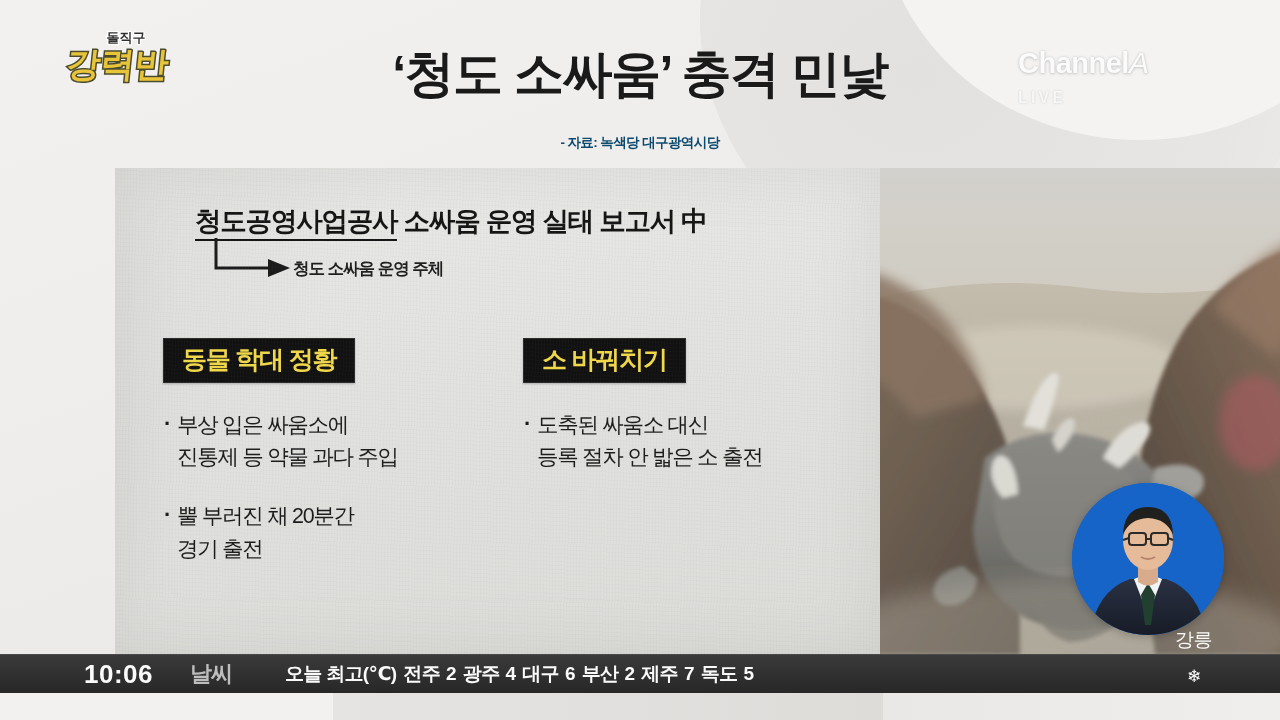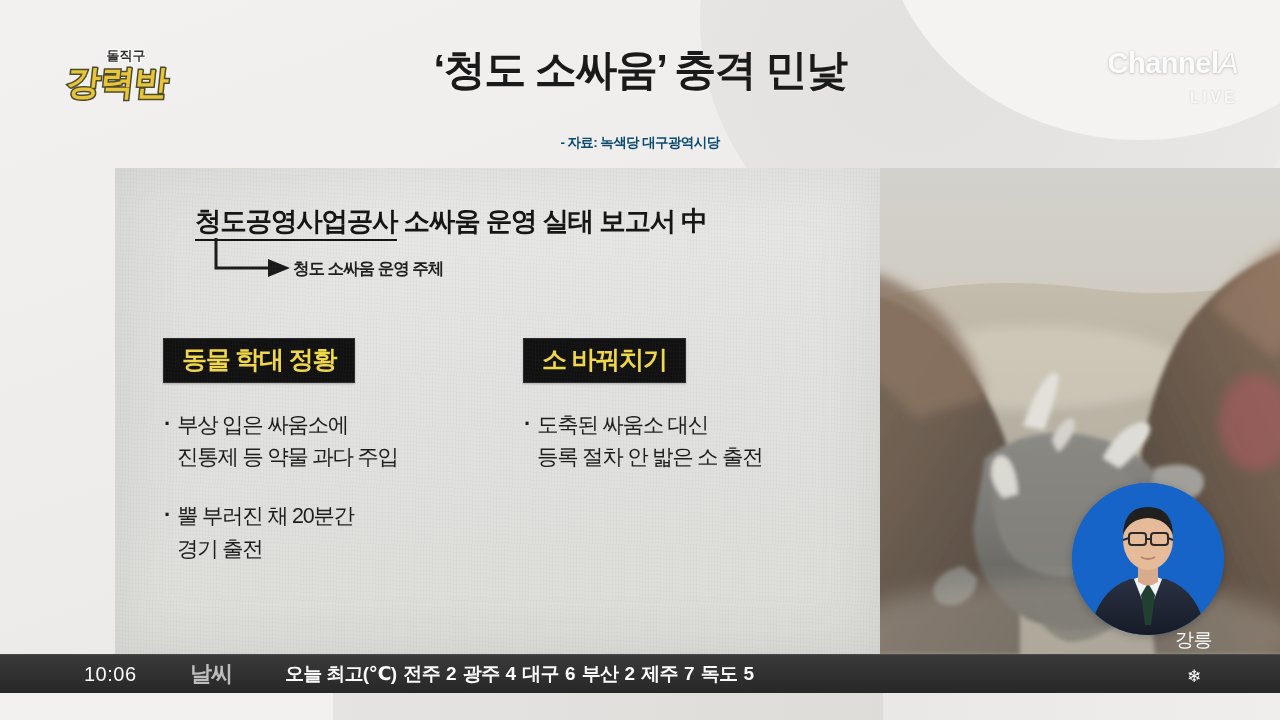--- a/index.html
+++ b/index.html
@@ -27,43 +27,43 @@
   .bg-oval2 {
     position:absolute;
     left:880px; top:-330px;
     width:520px; height:470px;
     border-radius:50%;
     background:#f4f3f2;
   }
 
   
   .logo {
-    position:absolute; left:52px; top:42px;
+    position:absolute; left:52px; top:24px;
     width:148px; height:64px;
   }
   .logo svg { width:100%; height:100%; display:block; }
 
   .headline {
     position:absolute; left:0; top:46px; width:1280px;
     text-align:center;
-    font-size:42px; font-weight:bold; color:#1a1a1a;
+    font-size:50px; font-weight:bold; color:#1a1a1a;
     letter-spacing:-1.5px;
     line-height:1.15;
     text-shadow:0 1px 0 rgba(255,255,255,.4);
   }
   .headline-sub {
     position:absolute; left:0; top:134px; width:1280px;
     text-align:center;
     font-size:13.5px; font-weight:bold; color:#0c4a6e;
     letter-spacing:-0.6px;
   }
 
   .chlogo {
     position:absolute; right:42px; top:48px;
-    width:220px; text-align:right;
+    width:220px; text-align:left;
   }
   .chlogo-name {
     font-size:29px; font-weight:bold; color:#fbfbfb;
     letter-spacing:-0.5px; line-height:1;
     text-shadow:0 0 2px rgba(170,170,170,.55), 0 1px 3px rgba(140,140,140,.35);
   }
   .chlogo-name .a-mark { font-style:italic; font-weight:normal; font-size:30px; }
   .chlogo-live {
     margin-top:11px;
     font-size:16px; font-weight:bold; color:#f7f7f7;
@@ -168,21 +168,21 @@
   .ticker {
     position:absolute; left:0; top:654px;
     width:1280px; height:39px;
     background:linear-gradient(180deg,#3a3a3a 0%,#323232 45%,#272727 100%);
     border-top:1px solid #4a4a4a;
     display:flex; align-items:center;
     color:#f2f2f2;
   }
   .tk-time {
     position:absolute; left:84px;
-    font-size:20px; font-weight:normal; letter-spacing:0.5px; color:#fafafa;
+    font-size:26px; font-weight:bold; letter-spacing:0.5px; color:#fafafa;
   }
   .tk-label {
     position:absolute; left:190px;
     font-size:22px; font-weight:bold; color:#bdbdbd; letter-spacing:-0.8px;
   }
   .tk-main {
     position:absolute; left:285px;
     font-size:19px; font-weight:bold; letter-spacing:-0.7px;
     white-space:nowrap; color:#fafafa;
   }

